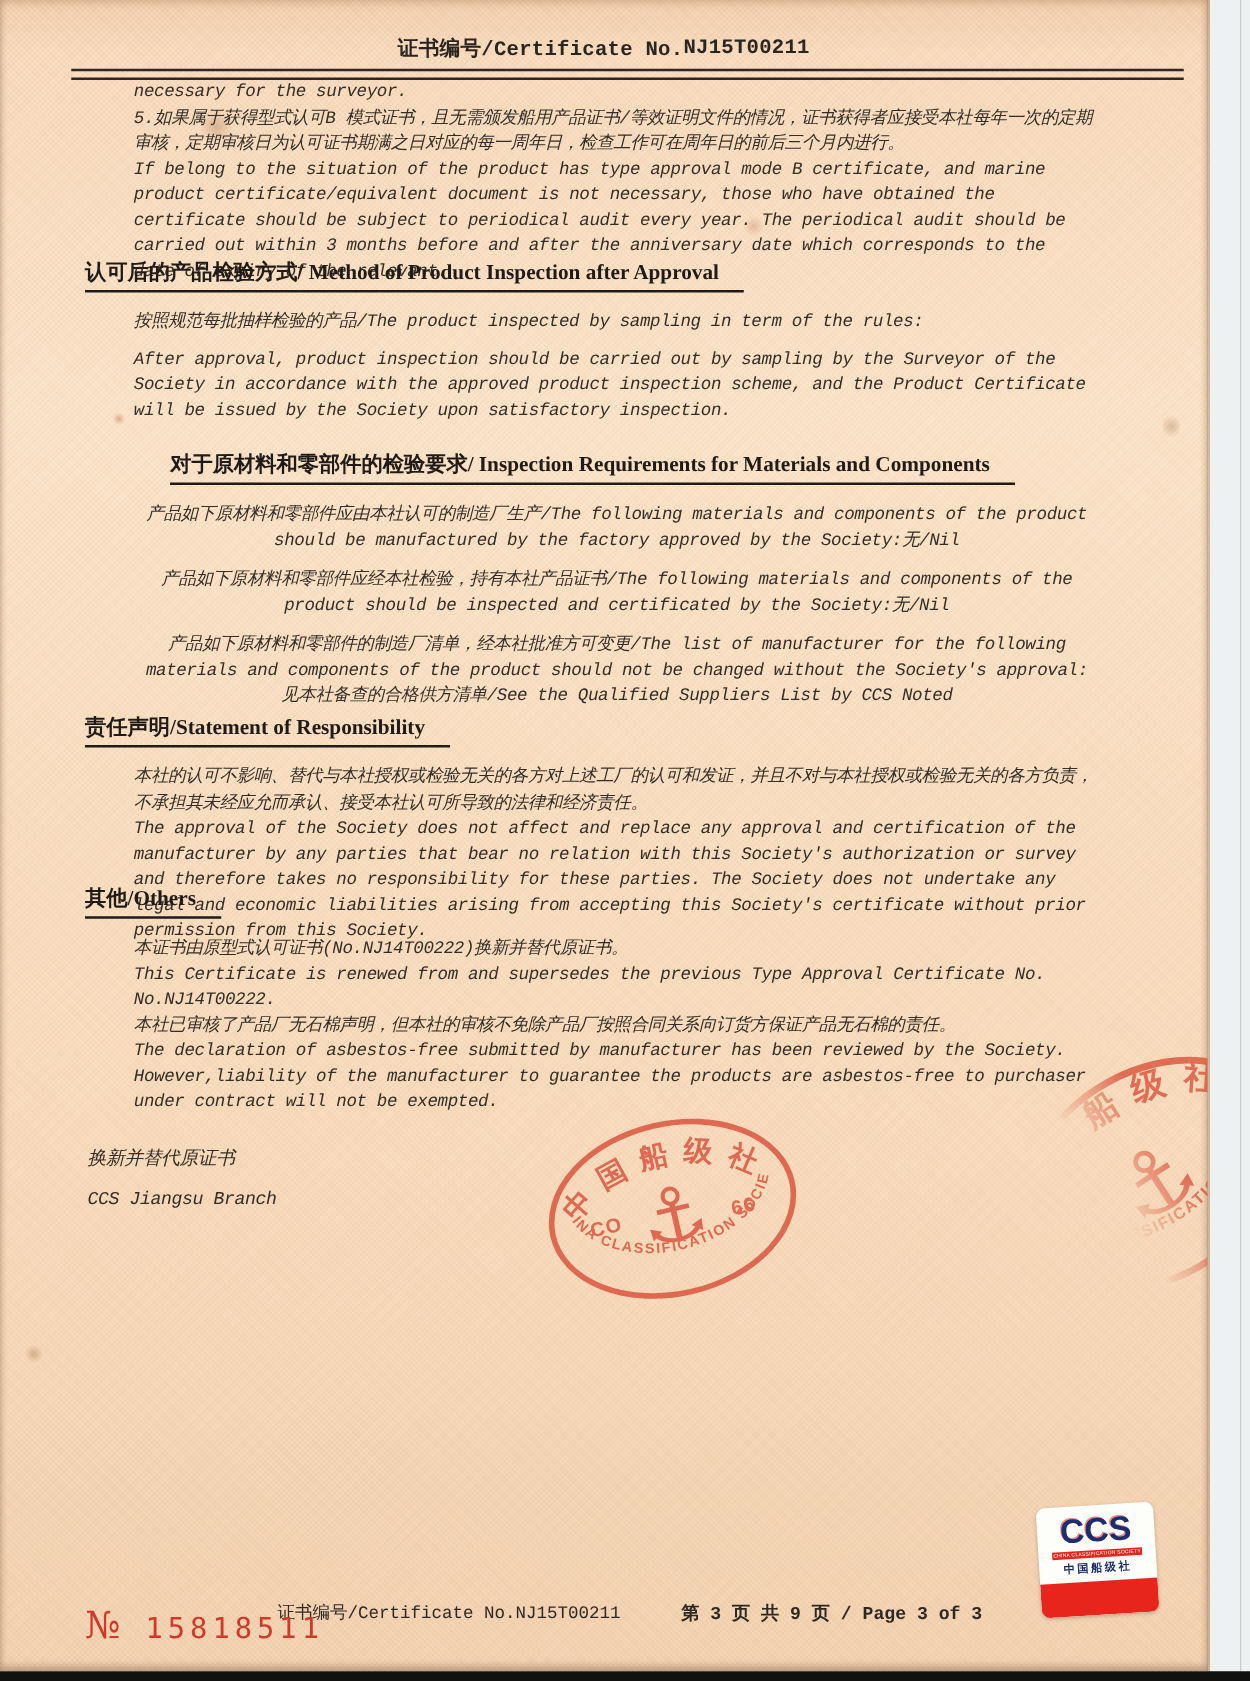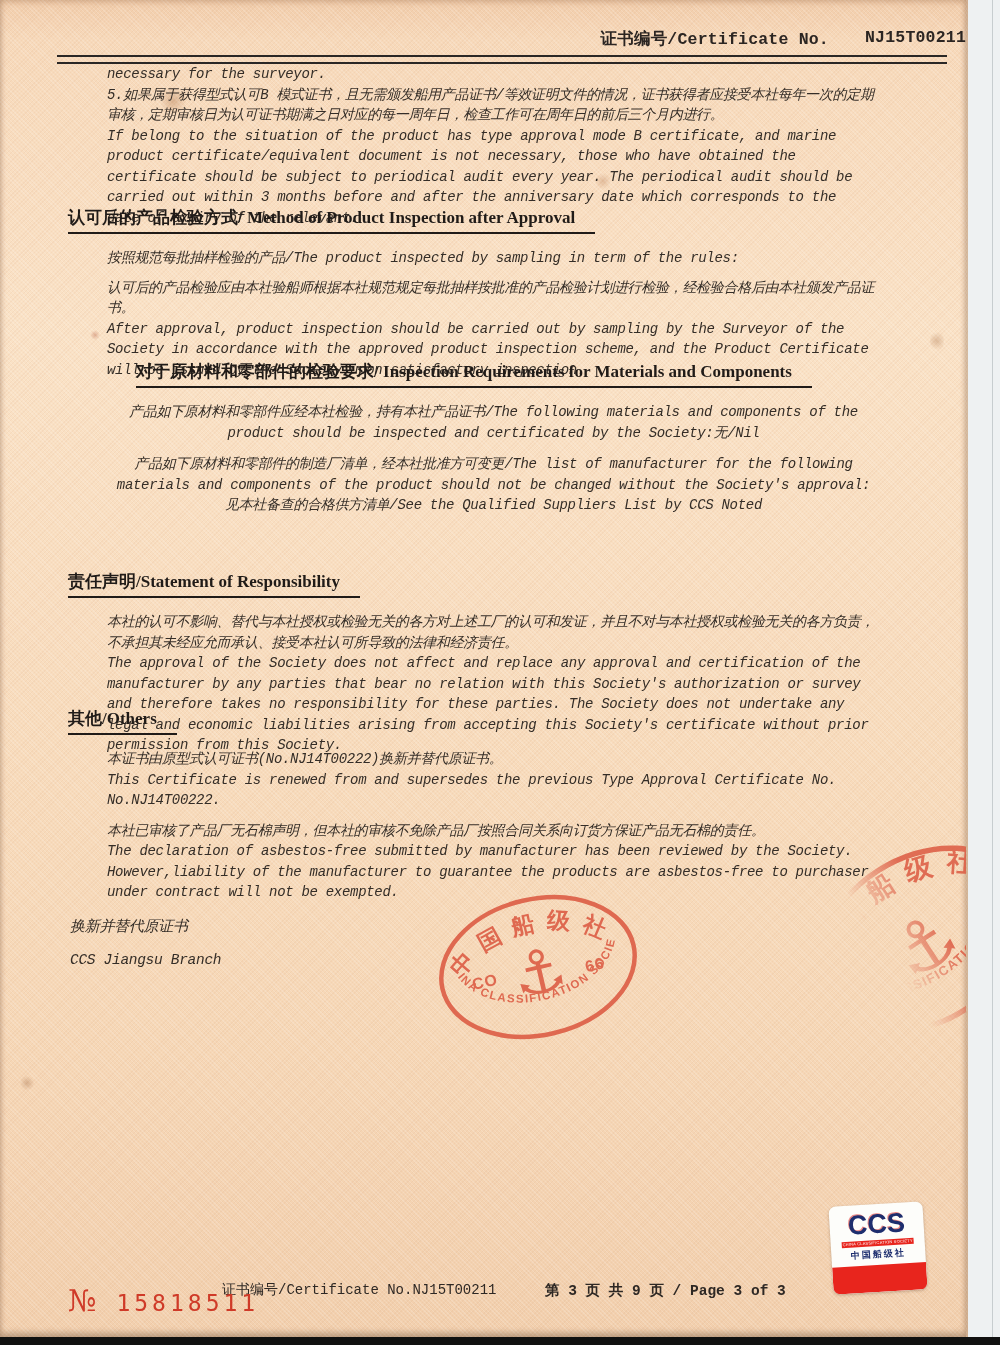--- a/index.html
+++ b/index.html
@@ -15,39 +15,39 @@
     background:
       repeating-linear-gradient(45deg, rgba(255,255,255,.16) 0 1px, rgba(255,255,255,0) 1px 3px),
       repeating-linear-gradient(-45deg, rgba(205,150,110,.10) 0 1px, rgba(205,150,110,0) 1px 3px),
       linear-gradient(180deg,#f1ccaa 0,#f7d9ba 40px,#fae2c6 330px,#f8dcbd 700px,#f6d7b6 1050px,#f2cfad 1337px);
     border-right:2px solid rgba(130,95,70,.30);
     box-shadow:inset 0 -4px 6px rgba(90,60,40,.35), inset 0 3px 5px rgba(160,110,70,.25);
   }
   .stain{position:absolute;border-radius:50%;pointer-events:none;}
   
   #header-row{
-    position:absolute;left:0;top:28px;width:966px;display:flex;justify-content:flex-end;
-    gap:36px;font-size:16.5px;font-weight:600;letter-spacing:.2px;color:#2b2522;
+    position:absolute;left:0;top:28px;width:966px;display:flex;justify-content:center;
+    font-size:16.5px;font-weight:600;letter-spacing:.2px;color:#2b2522;
   }
   #header-divider{
     position:absolute;left:57px;top:55px;width:890px;height:5px;
     border-top:2.5px solid #2a2725;border-bottom:2.5px solid #2a2725;
   }
   
   .bodytext{font-size:14px;line-height:20.5px;letter-spacing:-.3px;color:#342d27;font-style:italic;}
   #intro-block{position:absolute;left:107px;top:64px;width:768px;}
   .section{position:absolute;left:68px;width:812px;}
   .section-title{
     display:inline-block;
     font-family:"Liberation Serif","DejaVu Serif",serif;
     font-size:17px;font-weight:bold;color:#201b18;letter-spacing:0;
     border-bottom:2.5px solid #201b18;padding:0 20px 3px 0;margin-bottom:14px;
   }
   .section .para{padding-left:39px;}
-  .mb9{margin-bottom:9px;} .mb11{margin-bottom:11px;} .mb10{margin-bottom:10px;}
+  .mb9{margin-bottom:9px;} .mb11{margin-bottom:11px;} .mb10{}
   #sec-0{top:206px;} #sec-1{top:360px;text-align:center;} #sec-2{top:570px;} #sec-3{top:707px;}
   
   #signoff-zh{position:absolute;left:70px;top:918px;font-size:15px;}
   #signoff-en{position:absolute;left:70px;top:950px;font-size:14.5px;}
   #end-text{position:absolute;left:345px;top:948px;font-size:15px;font-weight:600;z-index:3;color:#2c2622;}
   
   .stamp{position:absolute;z-index:2;}
   #main-stamp{left:432px;top:891px;width:212px;height:152px;transform:rotate(-13deg);opacity:.88;}
   #edge-stamp{
     left:802px;top:848px;width:240px;height:185px;transform:rotate(-33deg);opacity:.85;
@@ -118,26 +118,26 @@
 
     <div id="intro-block" class="bodytext">
       <div>necessary for the surveyor.</div>
       <div>5.如果属于获得型式认可B 模式证书，且无需颁发船用产品证书/等效证明文件的情况，证书获得者应接受本社每年一次的定期审核，定期审核日为认可证书期满之日对应的每一周年日，检查工作可在周年日的前后三个月内进行。</div>
       <div>If belong to the situation of the product has type approval mode B certificate, and marine product certificate/equivalent document is not necessary, those who have obtained the certificate should be subject to periodical audit every year. The periodical audit should be carried out within 3 months before and after the anniversary date which corresponds to the date of expiry of the relevant.</div>
     </div>
 
     <div id="sec-0" class="section">
       <div class="section-title">认可后的产品检验方式/ Method of Product Inspection after Approval</div>
       <div class="bodytext para mb9">按照规范每批抽样检验的产品/The product inspected by sampling in term of the rules:</div>
-      <div class="bodytext para">认可后的产品检验应由本社验船师根据本社规范规定每批抽样按批准的产品检验计划进行检验，经检验合格后由本社颁发产品证书。</div>
       <div class="bodytext para">After approval, product inspection should be carried out by sampling by the Surveyor of the Society in accordance with the approved product inspection scheme, and the Product Certificate will be issued by the Society upon satisfactory inspection.</div>
     </div>
 
     <div id="sec-1" class="section">
       <div class="section-title">对于原材料和零部件的检验要求/ Inspection Requirements for Materials and Components</div>
+      <div class="bodytext para mb11">产品如下原材料和零部件应由本社认可的制造厂生产/The following materials and components of the product should be manufactured by the factory approved by the Society:无/Nil</div>
       <div class="bodytext para mb11">产品如下原材料和零部件应经本社检验，持有本社产品证书/The following materials and components of the product should be inspected and certificated by the Society:无/Nil</div>
       <div class="bodytext para">产品如下原材料和零部件的制造厂清单，经本社批准方可变更/The list of manufacturer for the following materials and components of the product should not be changed without the Society's approval:</div>
       <div class="bodytext para">见本社备查的合格供方清单/See the Qualified Suppliers List by CCS Noted</div>
     </div>
 
     <div id="sec-2" class="section">
       <div class="section-title">责任声明/Statement of Responsibility</div>
       <div class="bodytext para">本社的认可不影响、替代与本社授权或检验无关的各方对上述工厂的认可和发证，并且不对与本社授权或检验无关的各方负责，不承担其未经应允而承认、接受本社认可所导致的法律和经济责任。</div>
       <div class="bodytext para">The approval of the Society does not affect and replace any approval and certification of the manufacturer by any parties that bear no relation with this Society's authorization or survey and therefore takes no responsibility for these parties. The Society does not undertake any legal and economic liabilities arising from accepting this Society's certificate without prior permission from this Society.</div>
     </div>

